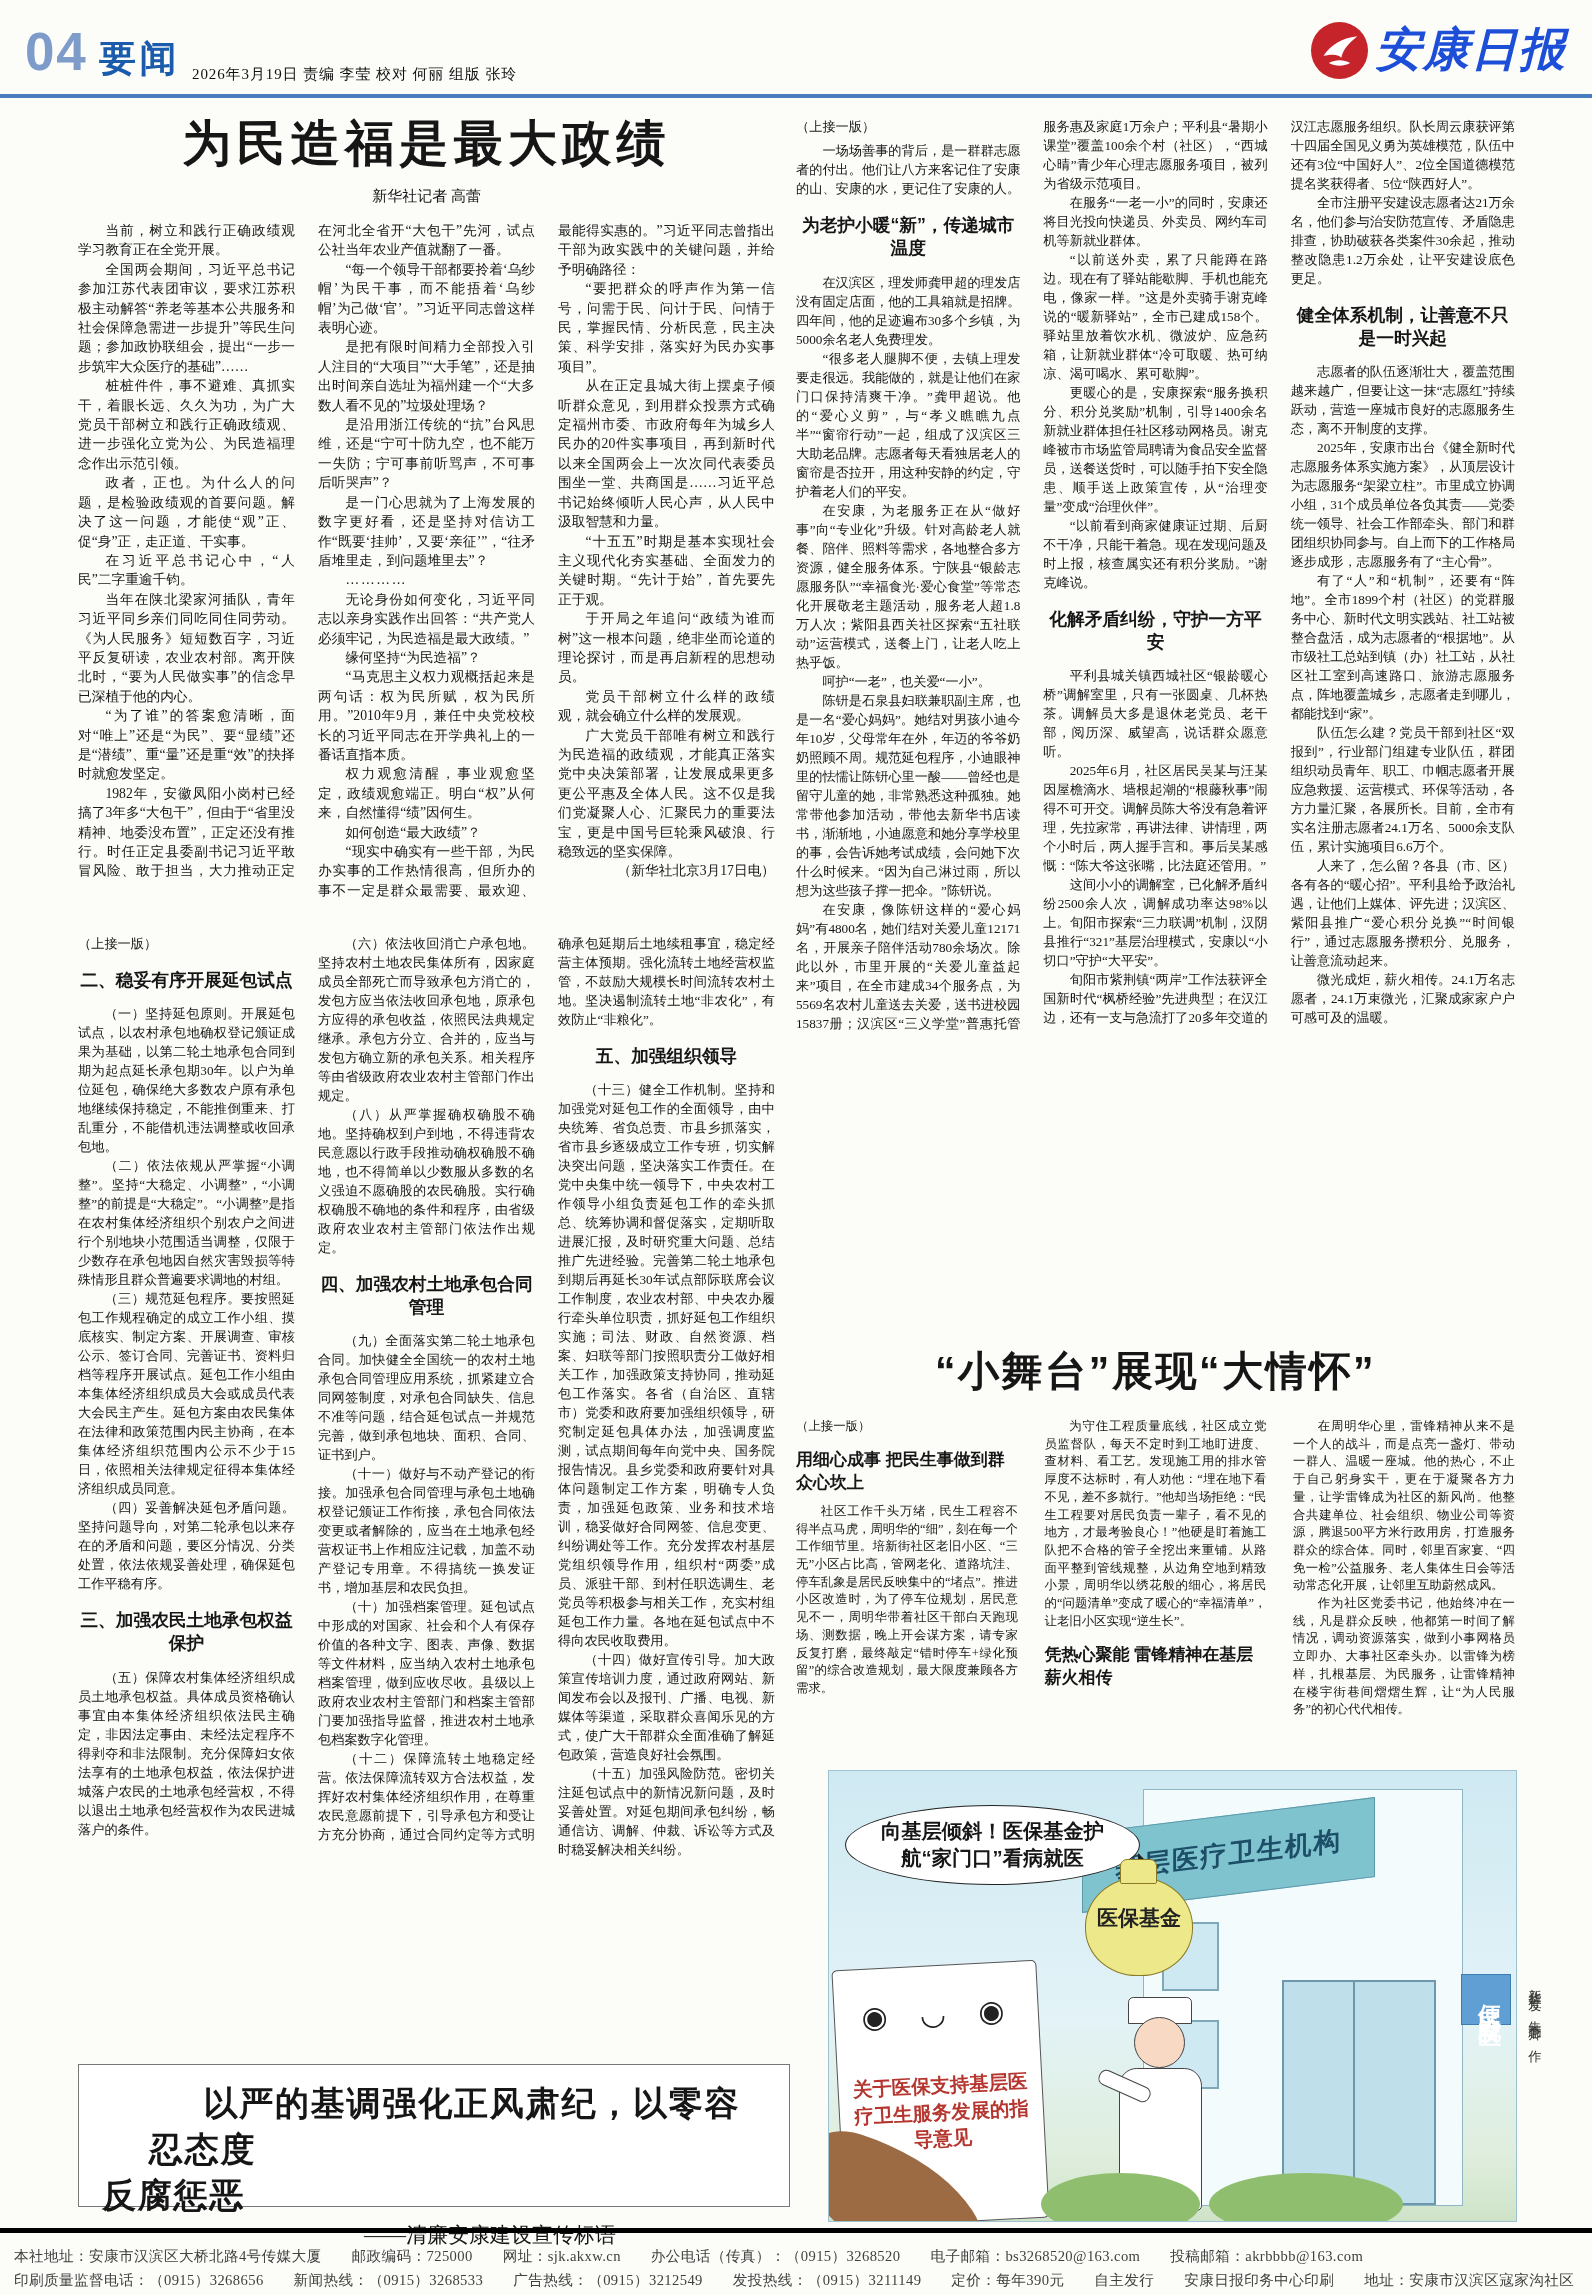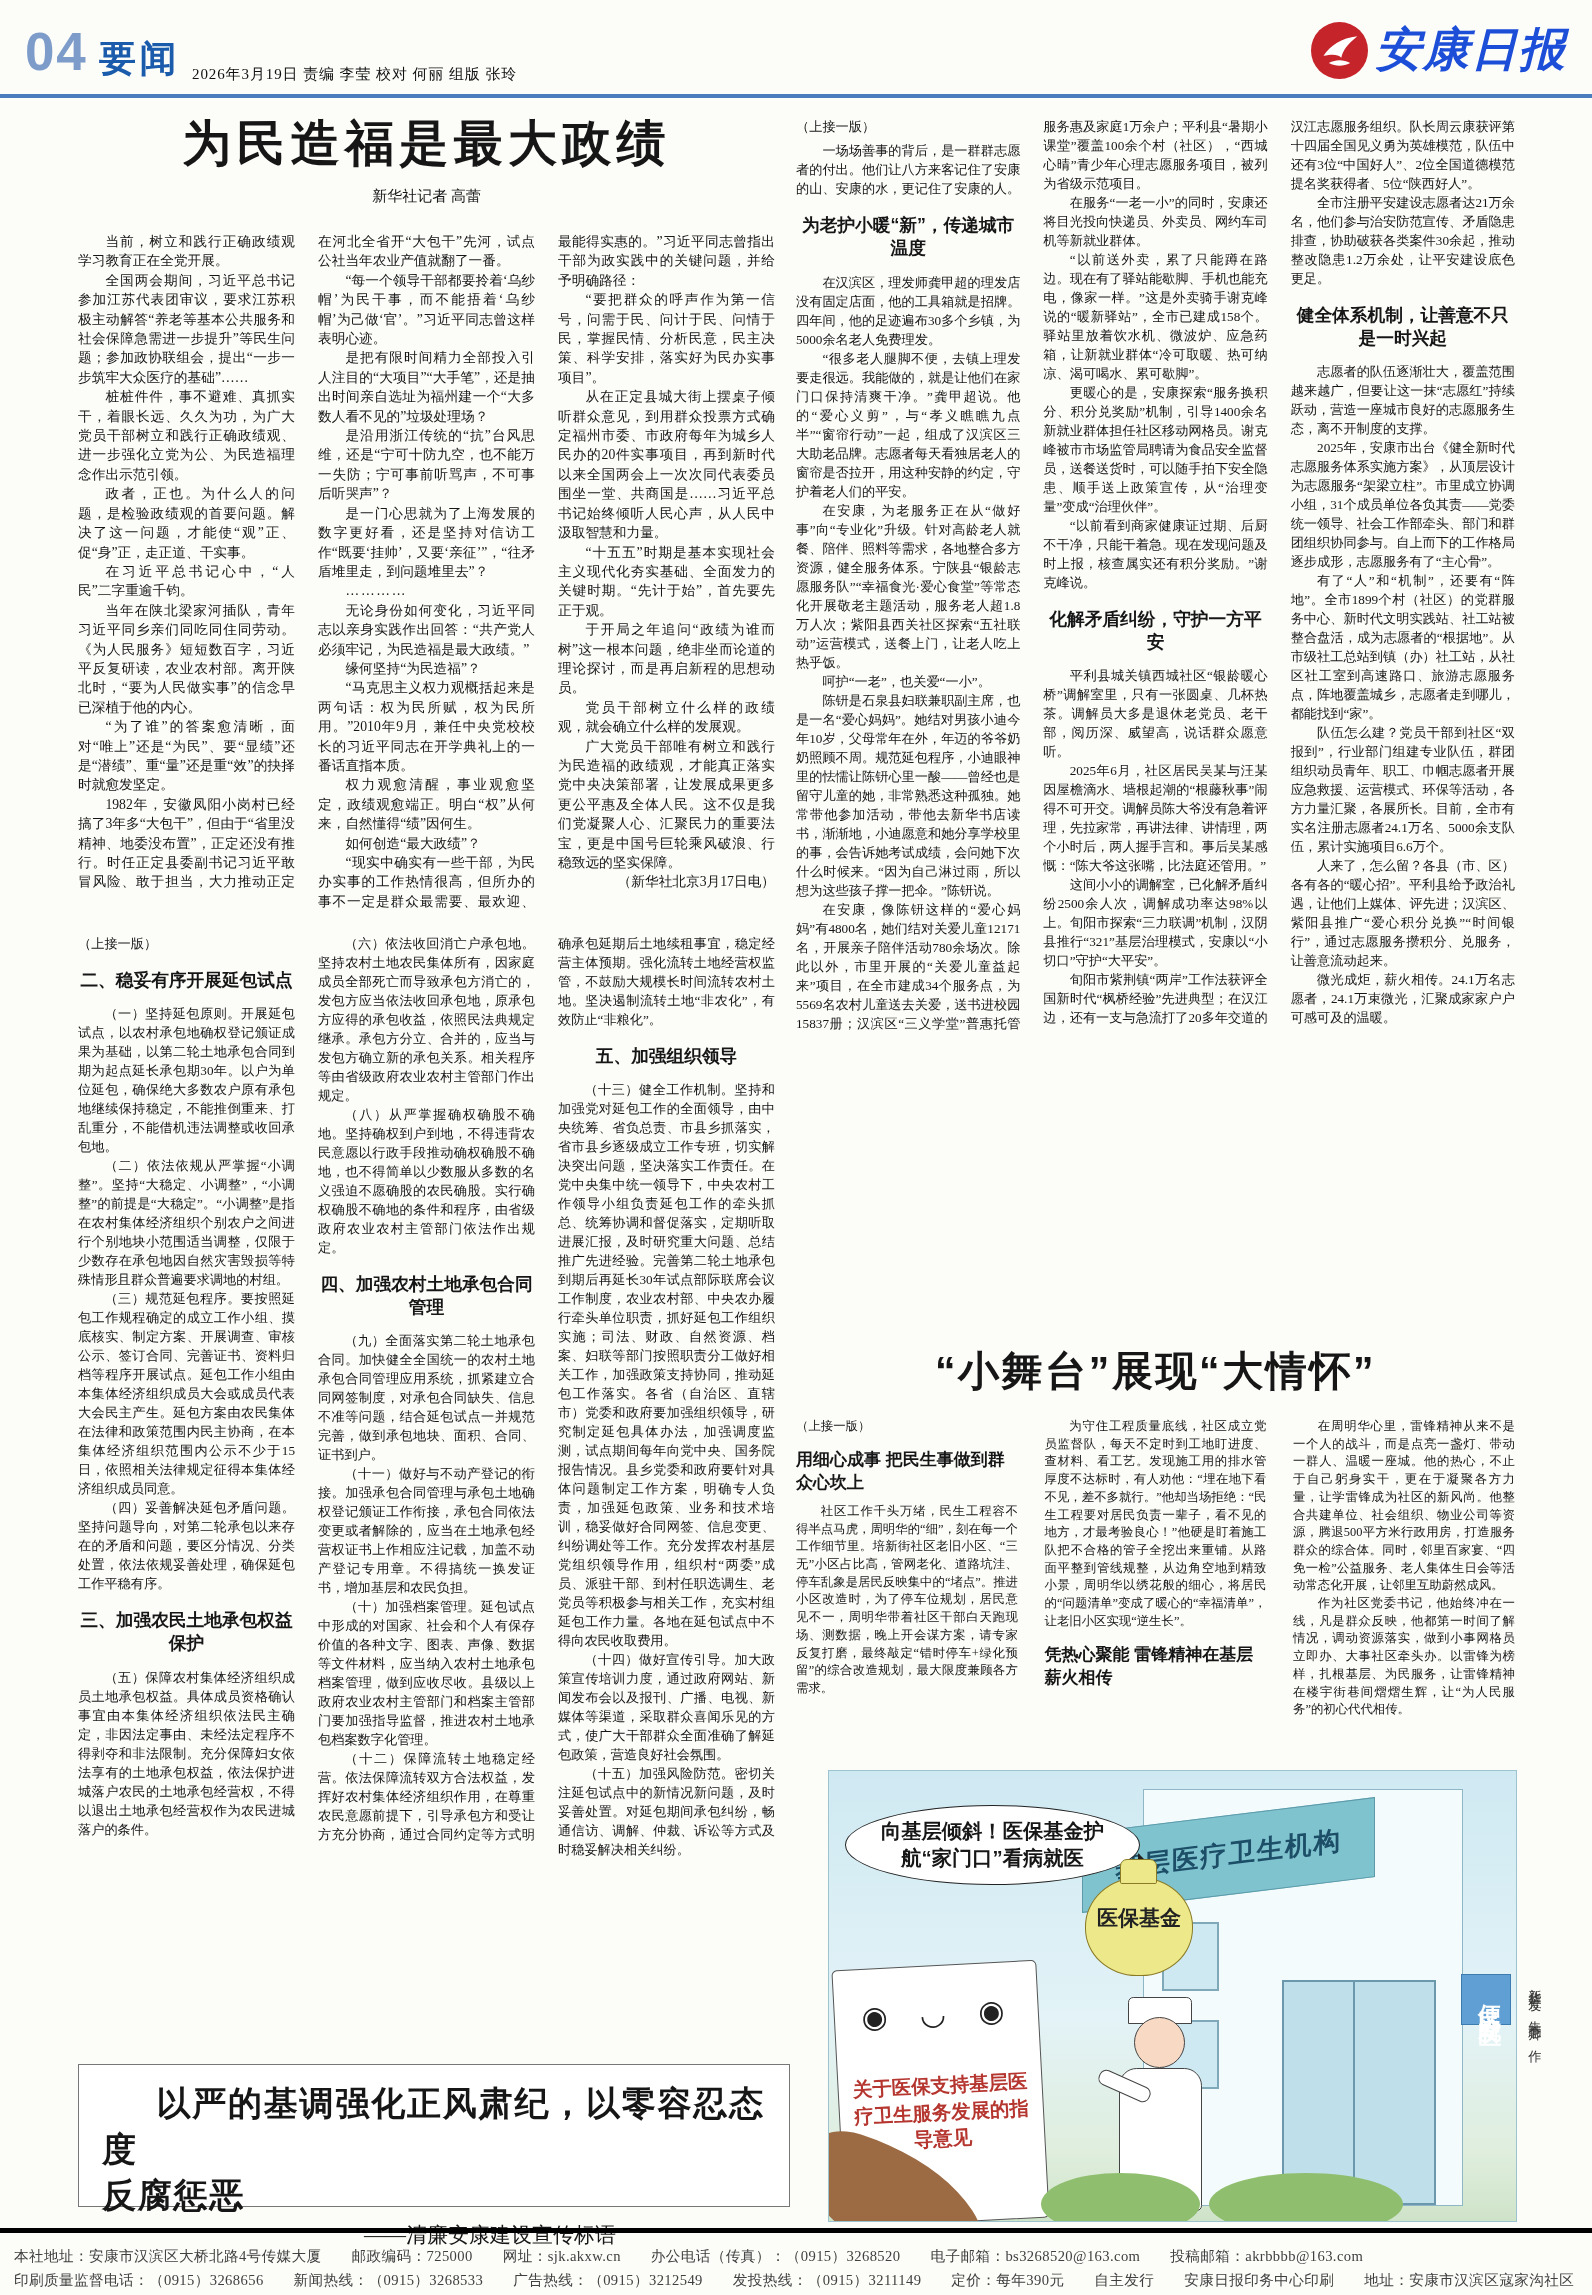--- a/index.html
+++ b/index.html
@@ -25,32 +25,32 @@
   .blk-cont{margin:0 0 5.3px 0;text-indent:0;}
   .blk-dots{margin:0;text-indent:2em;letter-spacing:1.8px;}
   .blk-sign{margin:0;text-align:right;}
   .blk-h{font-weight:700;text-align:center;font-size:17.7px;line-height:23px;margin:16px 0 12.4px;
          font-family:"Liberation Sans",sans-serif;break-inside:avoid;}
   .blk-h2{font-weight:700;font-size:17px;line-height:23px;margin:12.4px 0 8.8px;text-align:left;
          font-family:"Liberation Sans",sans-serif;break-inside:avoid;}
   #artA-title{left:78px;top:111px;width:697px;text-align:center;font-size:49px;font-weight:900;
          font-family:"Liberation Sans",sans-serif;letter-spacing:5.3px;}
   #artA-byline{left:78px;top:187px;width:697px;text-align:center;font-size:15px;}
-  #artA-body{left:78px;top:232px;width:697px;height:703px;font-size:13.7px;line-height:19.4px;}
+  #artA-body{left:78px;top:221px;width:697px;height:703px;font-size:13.7px;line-height:19.4px;}
   #artB-body{left:78px;top:934px;width:697px;height:1098px;font-size:13.2px;line-height:19px;}
   #artC-body{left:796px;top:117px;width:719px;height:1215px;font-size:13.2px;line-height:19px;}
   #artD-title{left:796px;top:1344px;width:719px;text-align:center;font-size:41px;font-weight:900;
          font-family:"Liberation Sans",sans-serif;letter-spacing:2.6px;}
   #artD-body{left:796px;top:1418px;width:719px;height:350px;font-size:12.4px;line-height:17.7px;}
   #artD-body .cols3{column-gap:26.5px;}
   
   #slogan{left:78px;top:2064px;width:712px;height:143px;border:0.9px solid #777;background:#fff;
           box-sizing:border-box;padding:16px 23px 8.8px;}
   .slogan-line1{font-size:34px;font-weight:900;font-family:"Liberation Sans",sans-serif;
-          text-indent:1.6em;letter-spacing:1.8px;}
+          text-indent:1.6em;letter-spacing:1.8px;margin-left:47px;}
   .slogan-line2{font-size:34px;font-weight:900;font-family:"Liberation Sans",sans-serif;letter-spacing:1.8px;}
   .slogan-src{font-size:21px;text-align:right;margin-top:1.8px;padding-right:150px;
           font-family:"Liberation Serif",serif;}
   
   #cartoon{left:828px;top:1770px;width:687px;height:450px;border:0.9px solid #9dc3cf;
           background:linear-gradient(#cfe9f2 0%,#e3f3f7 55%,#dfeedd 85%,#cfe3c9 100%);overflow:hidden;}
   .bubble{position:absolute;left:16px;top:34px;width:265px;padding:12.4px 14px;background:#fff;
           border:1.8px solid #222;border-radius:50% ;text-align:center;font-weight:900;
           font-family:"Liberation Sans",sans-serif;font-size:20.3px;line-height:26.5px;}
   .bubble:after{content:"";position:absolute;right:-23px;top:60%;border:12.4px solid transparent;

